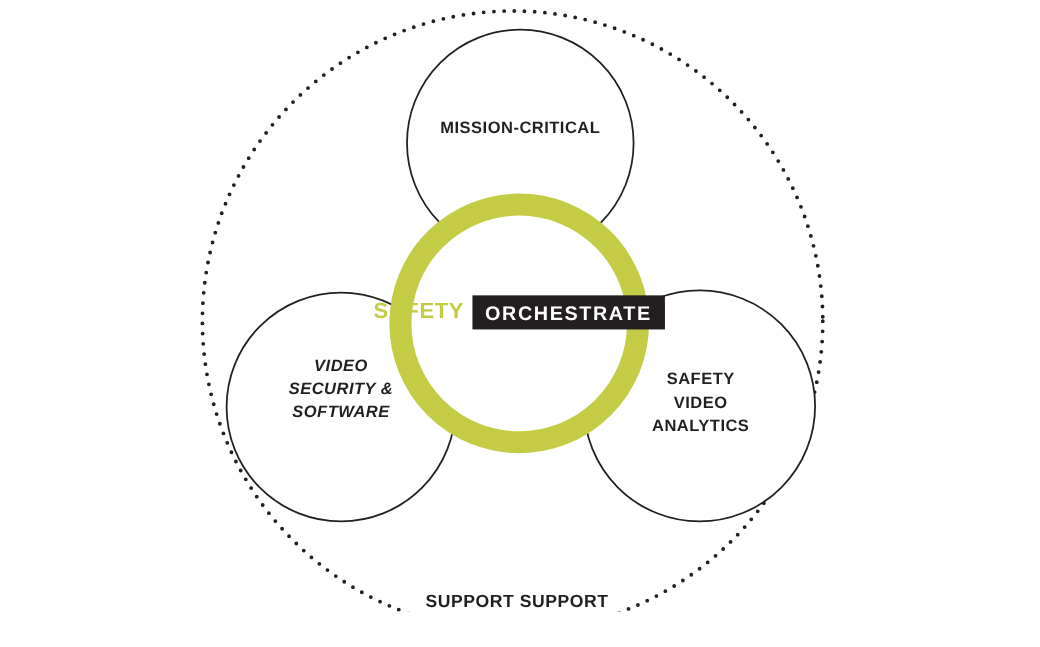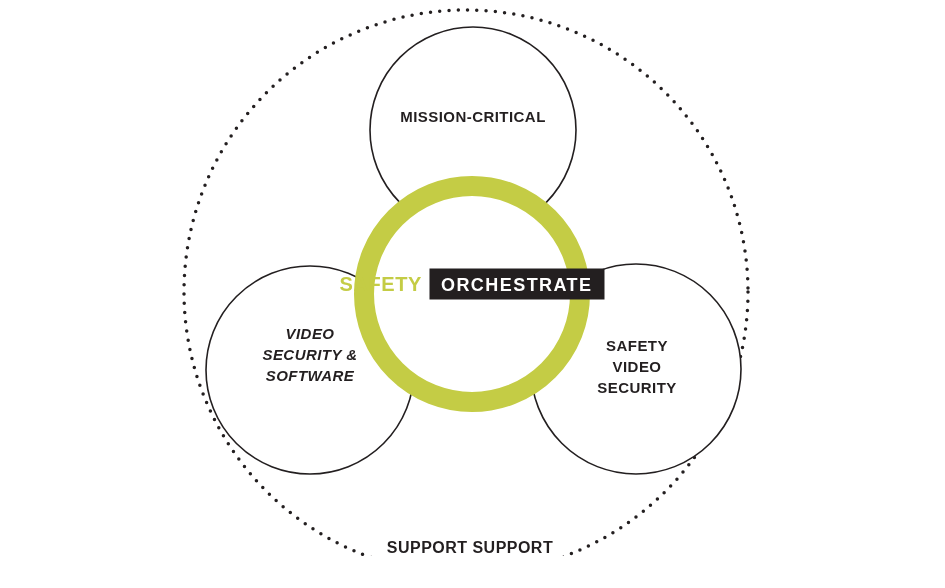--- a/index.html
+++ b/index.html
@@ -124,21 +124,21 @@
 
   <div class="label label-left">
     <div>VIDEO</div>
     <div>SECURITY &amp;</div>
     <div>SOFTWARE</div>
   </div>
 
   <div class="label label-right">
     <div>SAFETY</div>
     <div>VIDEO</div>
-    <div>SECURITY</div>
+    <div>ANALYTICS</div>
   </div>
 
   <div class="center-label">
     <div class="center-title">
       <div>SAFETY</div>
     </div>
     <div class="orchestrate-badge">ORCHESTRATE</div>
   </div>
 
   <div class="outer-label">

